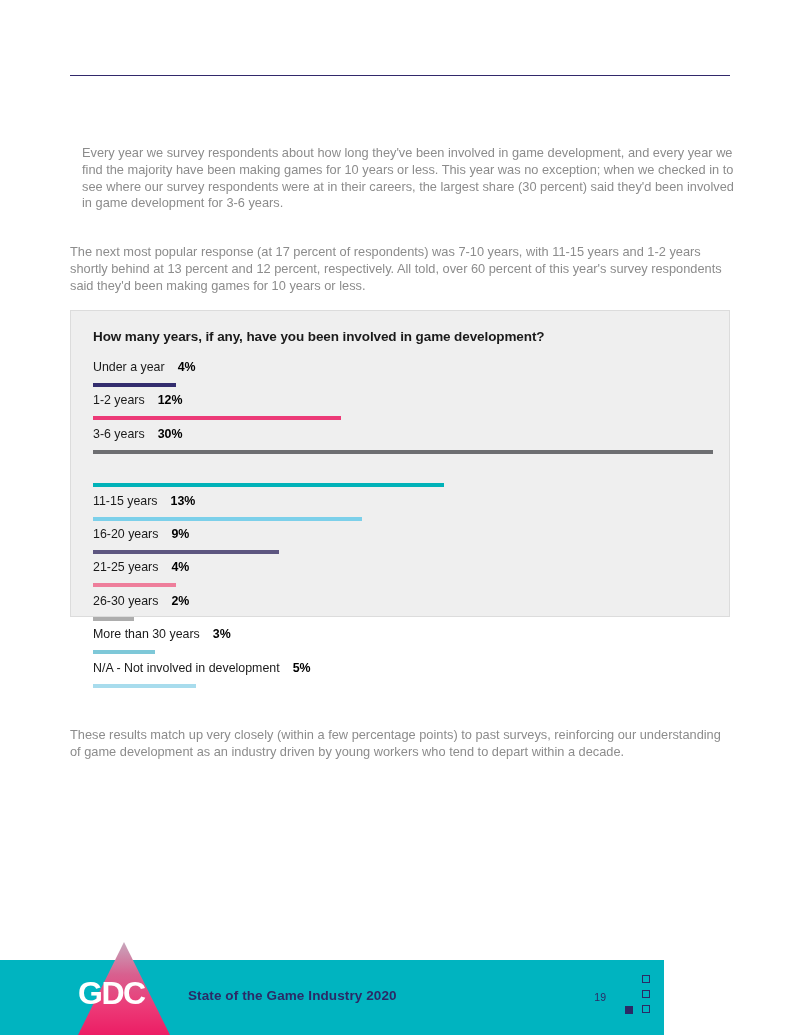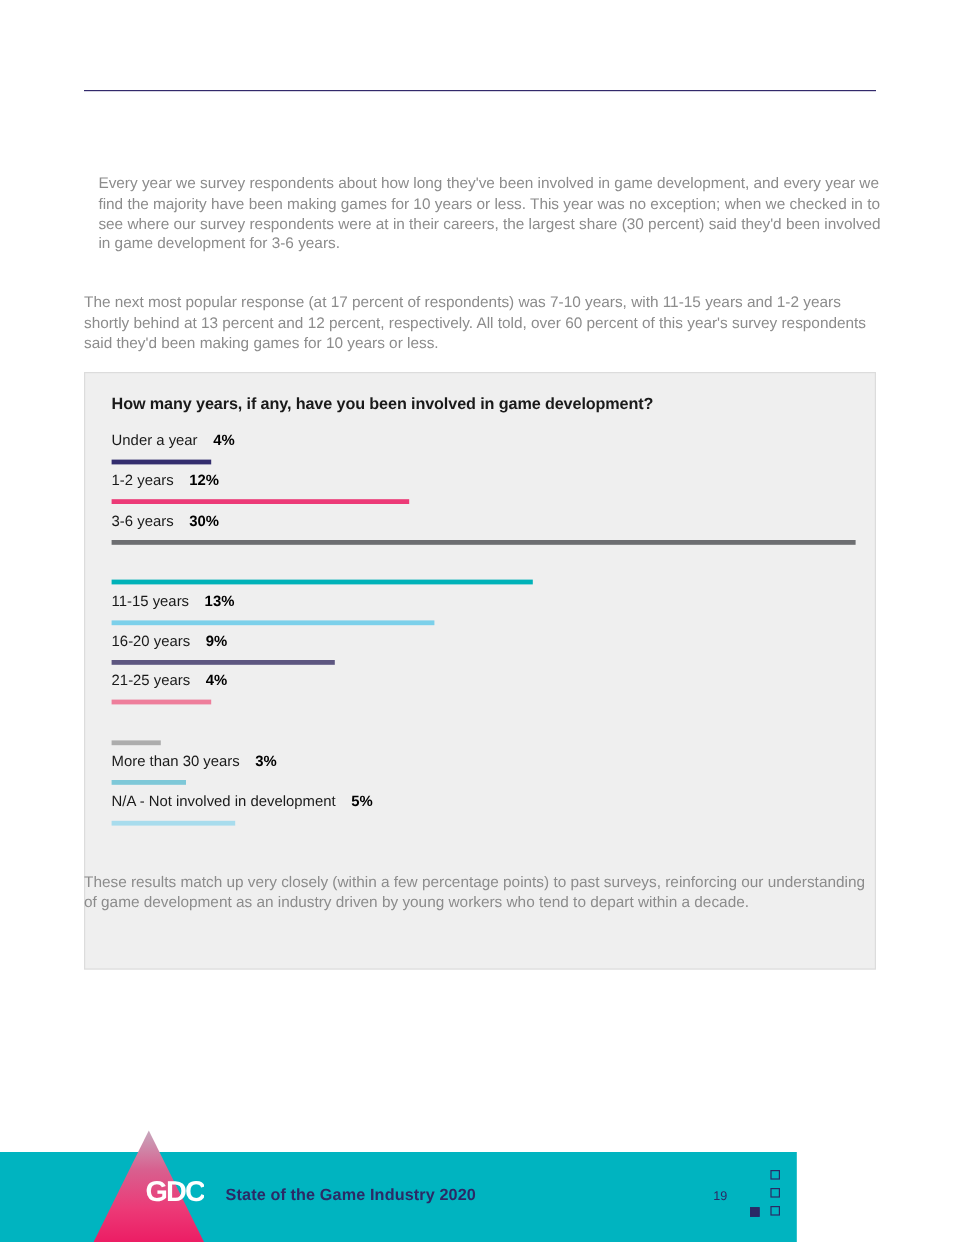--- a/index.html
+++ b/index.html
@@ -50,21 +50,21 @@
   #para-2 { top: 244px; }
   #para-3 { top: 727px; }
   #para-4 { top: 792px; }
 
   
   .chart-panel {
     position: absolute;
     left: 70px;
     top: 310px;
     width: 660px;
-    height: 498px;
+    height: 307px;
     background: #efefef;
     border: 1px solid #dcdcdc;
   }
   .chart-title {
     position: absolute;
     left: 22px;
     top: 18px;
     font-size: 13.5px;
     font-weight: bold;
     color: #1a1a1a;
@@ -175,22 +175,22 @@
     left: 0;
     top: 0;
     width: 92px;
     height: 95px;
   }
   .logo-text {
     position: absolute;
     left: 0;
     top: 38px;
     width: 92px;
-    text-align: right;
-    font-size: 24px;
+    text-align: left;
+    font-size: 32px;
     font-weight: bold;
     color: #ffffff;
     letter-spacing: -1.5px;
     line-height: 31px;
   }
 </style>
 </head>
 <body>
 
 <div class="page">
@@ -258,20 +258,24 @@
         <div class="row">
           <div class="row-head">
             <span class="row-label">21-25 years</span>
             <span class="row-value">4%</span>
           </div>
           <div class="bar-track">
             <div class="bar" style="width: 82.6667px; background: rgb(238, 126, 155);"></div>
           </div>
         </div>
         <div class="row">
+          <div class="row-head">
+            <span class="row-label">26-30 years</span>
+            <span class="row-value">2%</span>
+          </div>
           <div class="bar-track">
             <div class="bar" style="width: 41.3333px; background: rgb(173, 173, 173);"></div>
           </div>
         </div>
         <div class="row">
           <div class="row-head">
             <span class="row-label">More than 30 years</span>
             <span class="row-value">3%</span>
           </div>
           <div class="bar-track">

